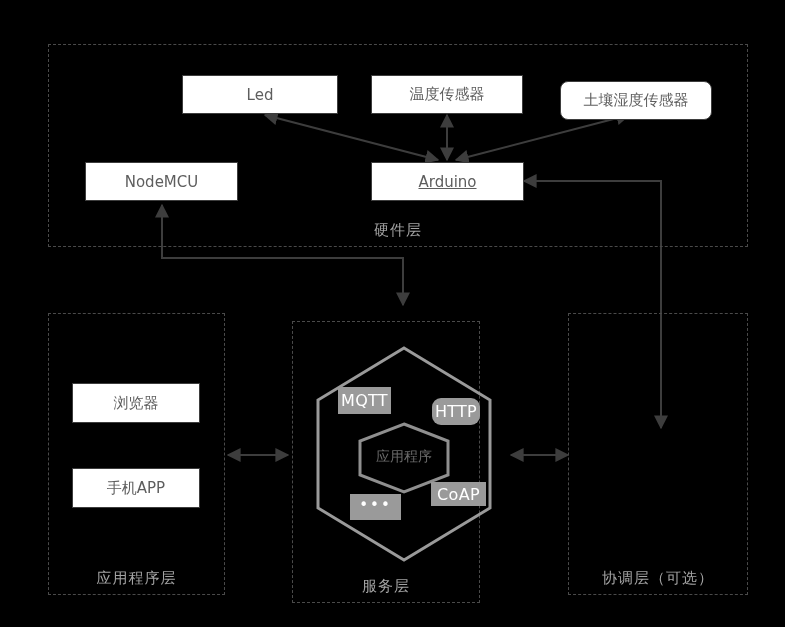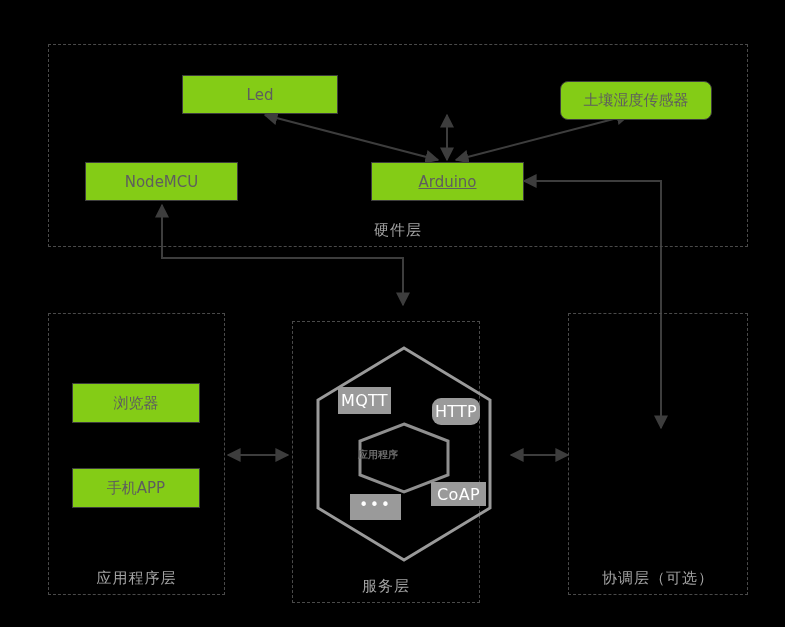--- a/index.html
+++ b/index.html
@@ -40,21 +40,21 @@
     font-size: 15px;
     letter-spacing: 1px;
     white-space: nowrap;
   }
 
   
   .node {
     position: absolute;
     box-sizing: border-box;
     border: 1px solid #3d3d3d;
-    background: #84cc16;
+    background: #ffffff;
     color: #5e5e5e;
     font-size: 15px;
     display: flex;
     align-items: center;
     justify-content: center;
     text-align: center;
     white-space: nowrap;
   }
 
   
@@ -76,23 +76,23 @@
     letter-spacing: 0.3px;
   }
   .badge.dots {
     font-size: 15px;
     letter-spacing: 2px;
     padding-bottom: 4px;
   }
   .hex-core-label {
     position: absolute;
     color: #6b6b6b;
-    font-size: 10px;
+    font-size: 14px;
     white-space: nowrap;
-    font-weight: bold;
+    text-align: center;
   }
 </style>
 </head>
 <body>
 
 <div id="stage">
 
   <svg id="wires" viewBox="0 0 785 627" width="785" height="627">
     <defs>
       <marker id="ah" viewBox="0 0 10 10" refX="9" refY="5" markerWidth="7" markerHeight="7" orient="auto-start-reverse">
@@ -119,20 +119,23 @@
   </svg>
 
   <div class="layer" style="left:48px; top:44px; width:700px; height:203px;">
     <div class="layer-label">硬件层</div>
   </div>
 
   <div class="node" style="left:182px; top:75px; width:156px; height:39px;">
     <span>Led</span>
   </div>
 
+  <div class="node" style="left:371px; top:75px; width:152px; height:39px;">
+    <span>温度传感器</span>
+  </div>
 
   <div class="node" style="left:560px; top:81px; width:152px; height:39px;border-radius:8px;">
     <span>土壤湿度传感器</span>
   </div>
 
   <div class="node" style="left:85px; top:162px; width:153px; height:39px;">
     <span>NodeMCU</span>
   </div>
 
   <div class="node" style="left:371px; top:162px; width:153px; height:39px;text-decoration:underline;">

